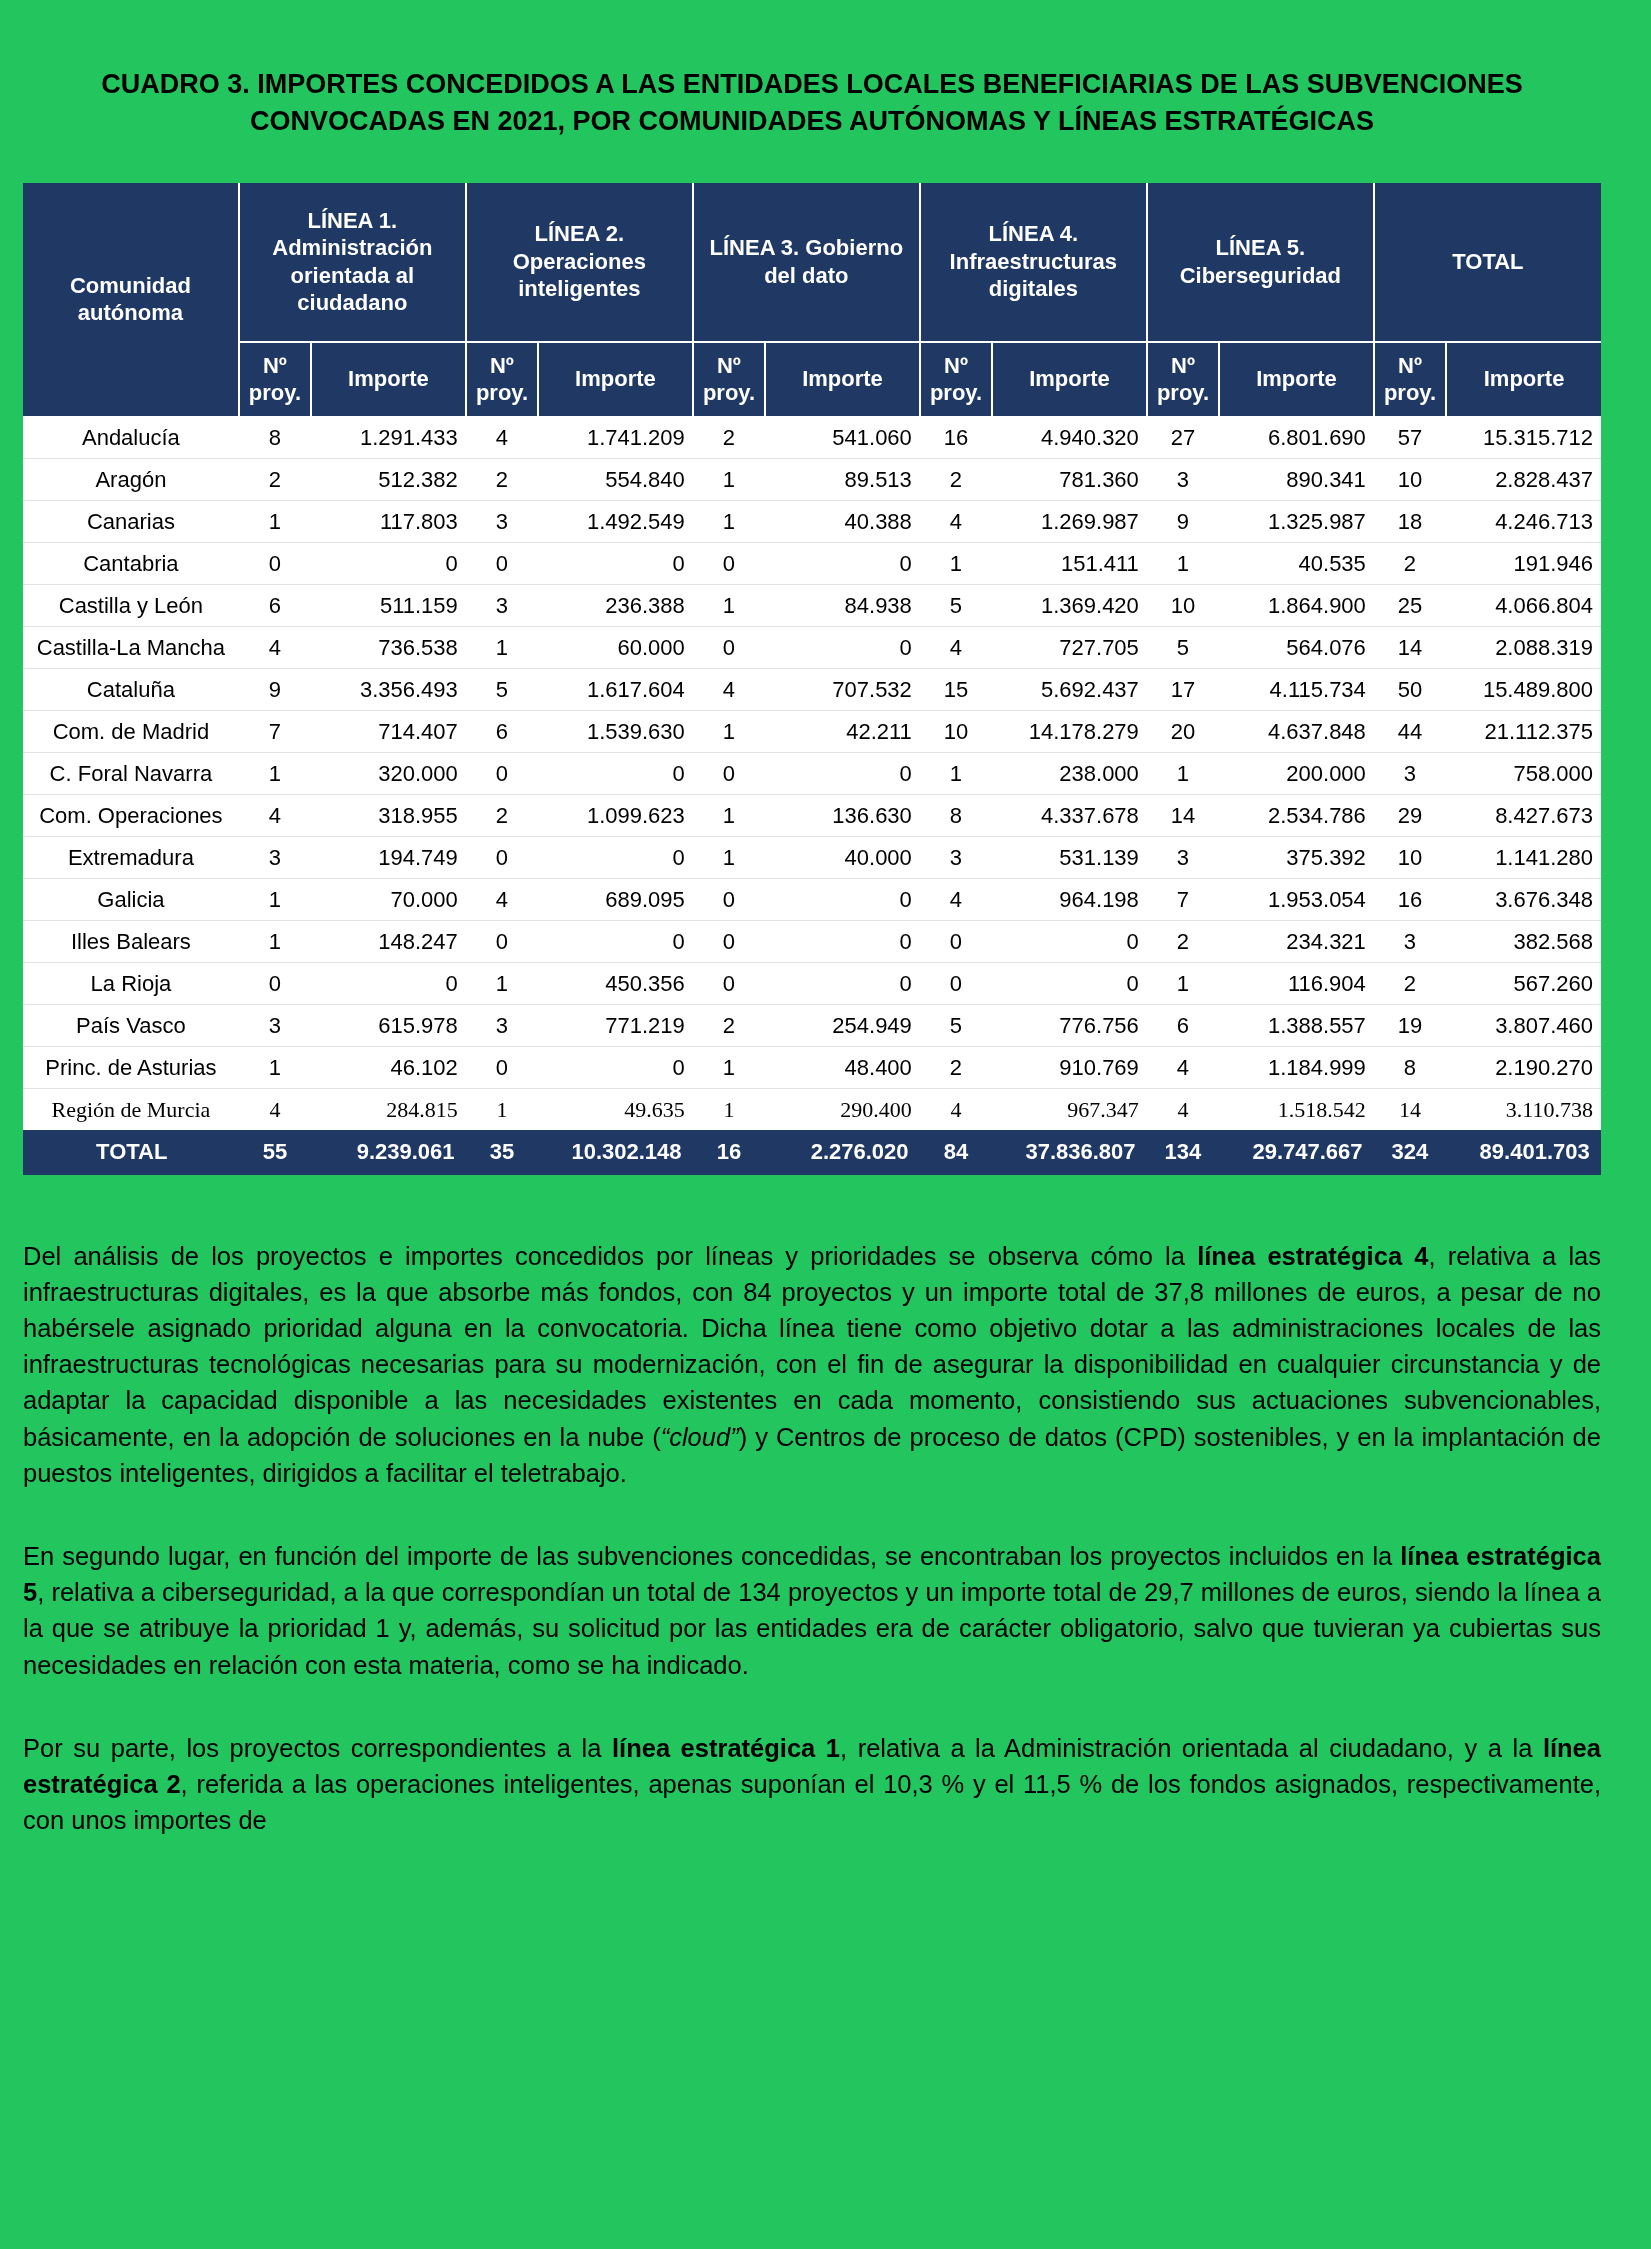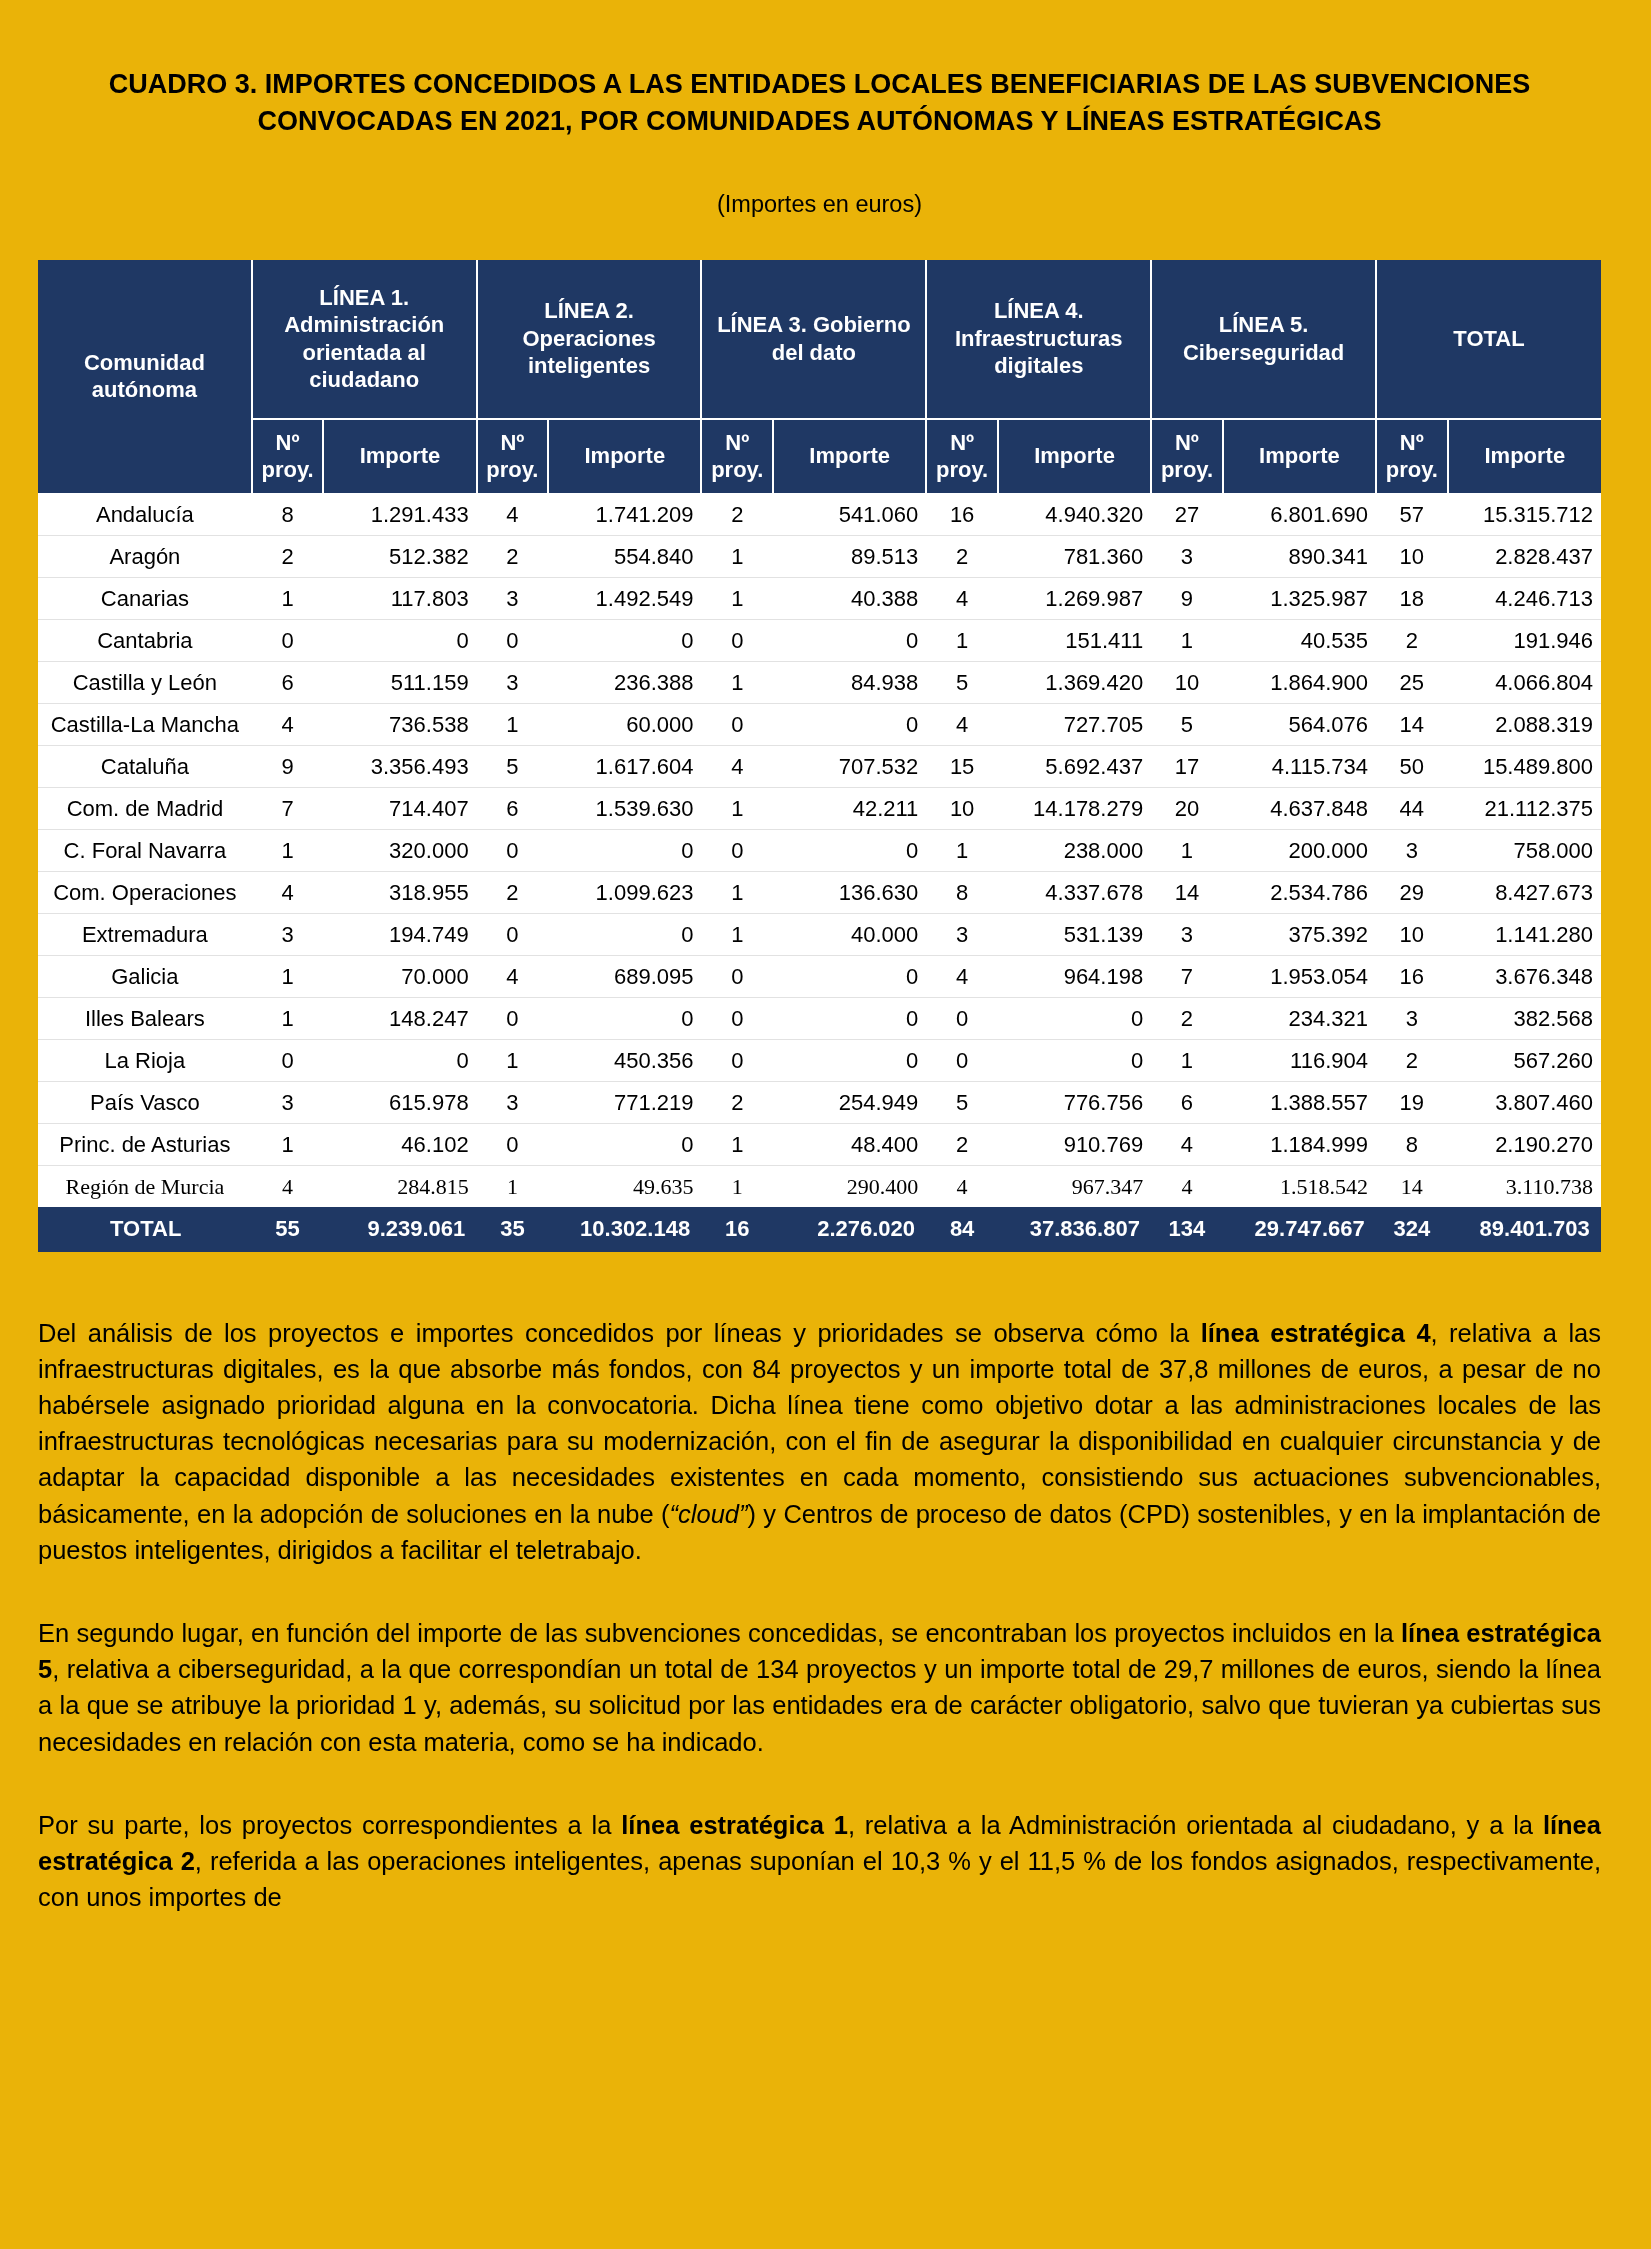--- a/index.html
+++ b/index.html
@@ -6,22 +6,22 @@
   html, body { background: #ffffff; }
   body {
     font-family: "Liberation Sans", sans-serif;
     color: #000000;
     -webkit-font-smoothing: antialiased;
   }
   .page {
     width: 1652px;
     min-height: 2250px;
     margin: 0 auto;
-    background: #eab308;
-    padding: 66px 51px 32px 38px;
+    background: #22c55e;
+    padding: 66px 51px 32px 23px;
   }
   .title {
     text-align: center;
     font-weight: bold;
     font-size: 27px;
     line-height: 1.38;
     padding: 0 42px;
   }
   .subtitle {
     text-align: center;
@@ -86,21 +86,20 @@
   .b { font-weight: bold; }
   .i { font-style: italic; }
 </style>
 </head>
 <body>
 
 <div class="page">
 
   <h1 class="title">CUADRO 3. IMPORTES CONCEDIDOS A LAS ENTIDADES LOCALES BENEFICIARIAS DE LAS SUBVENCIONES CONVOCADAS EN 2021, POR COMUNIDADES AUTÓNOMAS Y LÍNEAS ESTRATÉGICAS</h1>
 
-  <div class="subtitle">(Importes en euros)</div>
 
   <table class="cuadro">
     <colgroup>
       <col style="width:212px">
       <col style="width:71px">
         <col style="width:152px">
       <col style="width:71px">
         <col style="width:152px">
       <col style="width:71px">
         <col style="width:152px">

